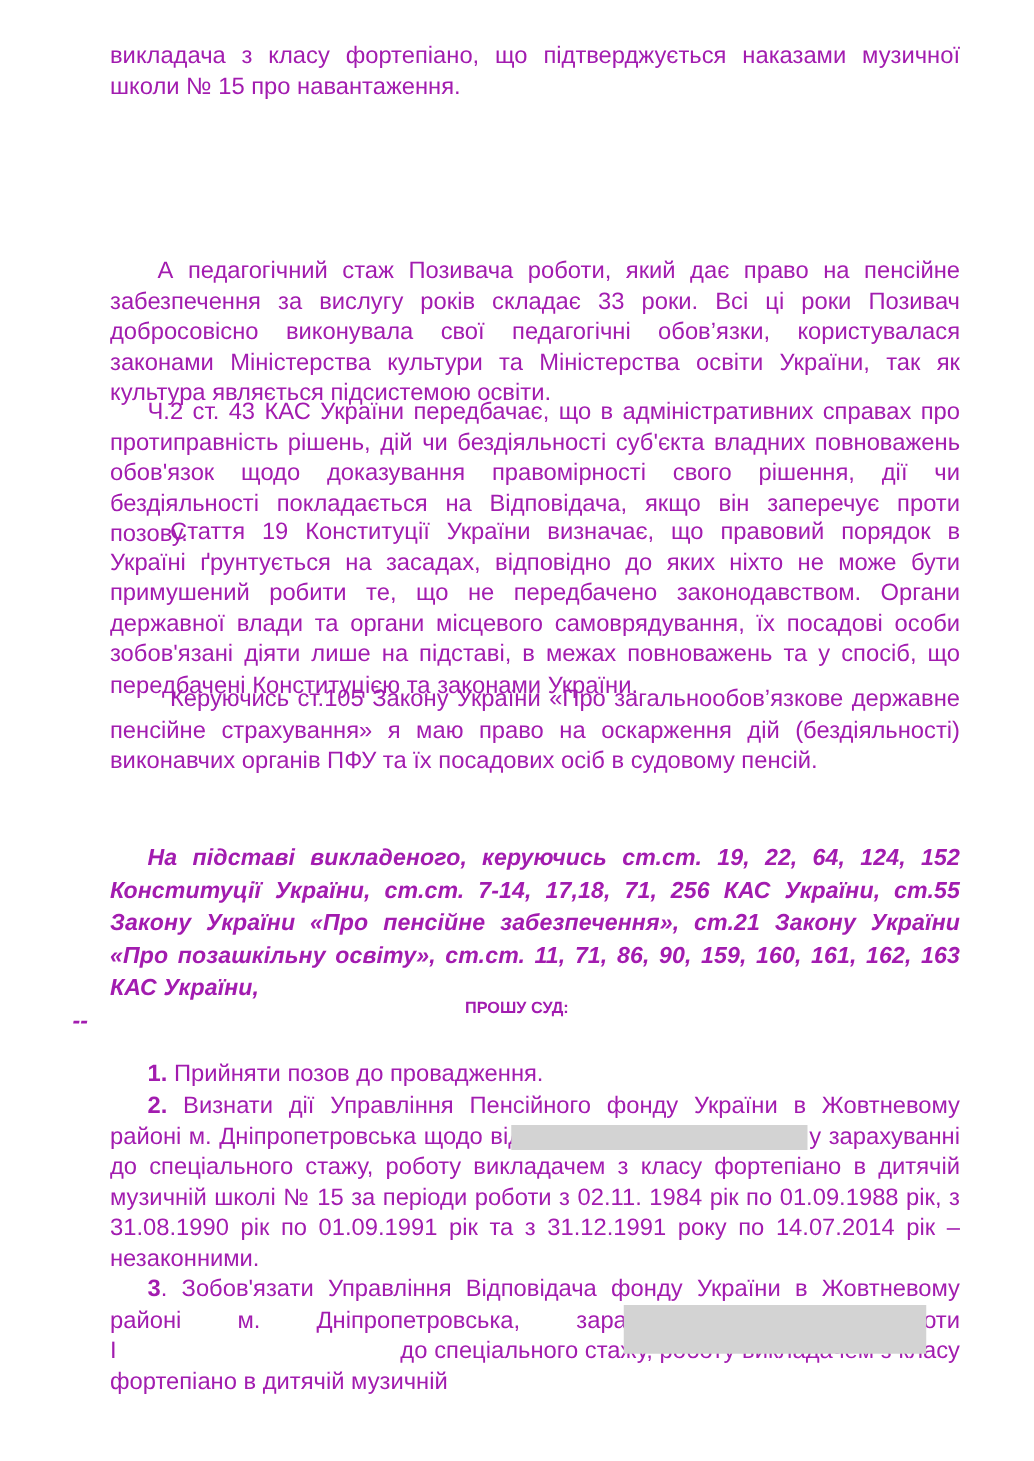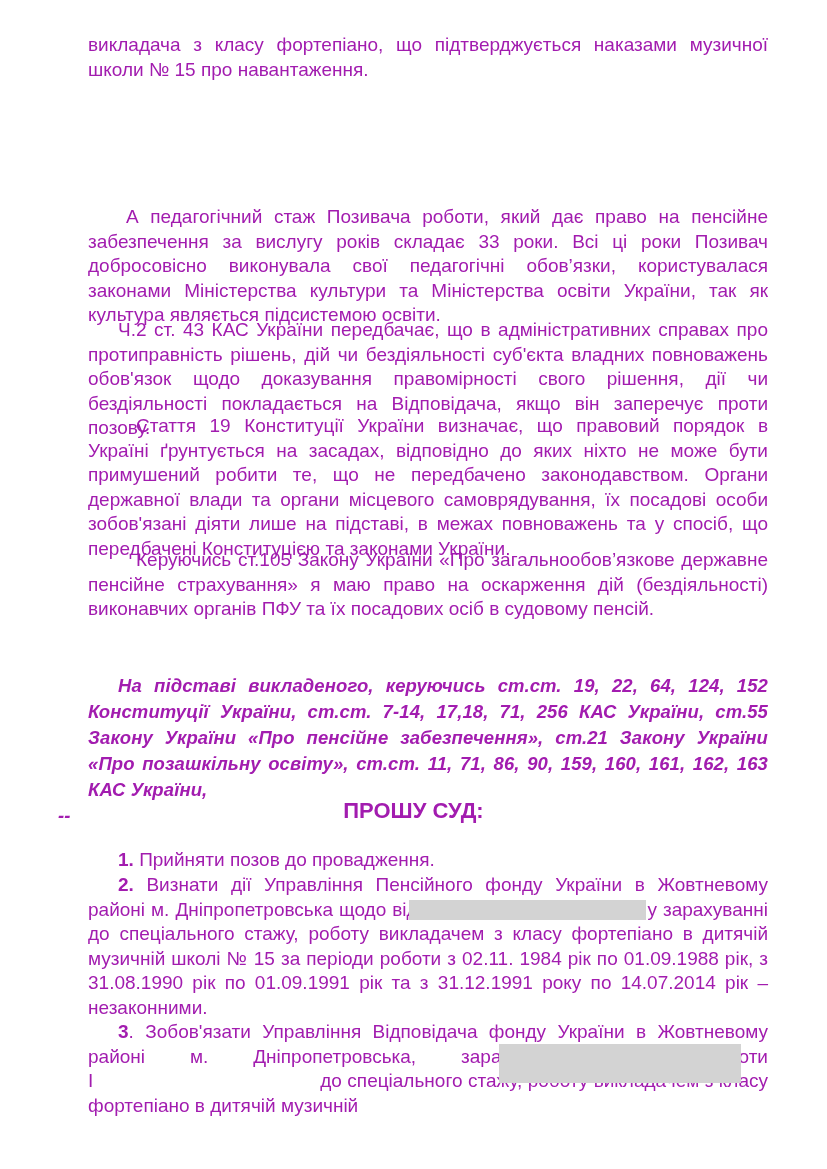--- a/index.html
+++ b/index.html
@@ -14,21 +14,21 @@
     font-size: 19px; line-height: 24.5px;
     text-align: justify; text-align-last: left;
     margin: 0;
   }
   .indent { text-indent: 30px; }
   .indent2 { text-indent: 38px; }
   .indent3 { text-indent: 48px; }
   .bi { font-weight: bold; font-style: italic; font-size: 18.5px; line-height: 26px; letter-spacing: 0.1px; }
   .heading {
     position: absolute; left: 0; width: 827px; top: 798px;
-    text-align: center; font-weight: bold; font-size: 22px;
+    text-align: center; font-weight: bold; font-size: 13px;
   }
   .num { font-weight: bold; }
   .redact {
     position: absolute; background: #d3d3d3;
   }
 </style>
 </head>
 <body>
 
 <div class="page">

